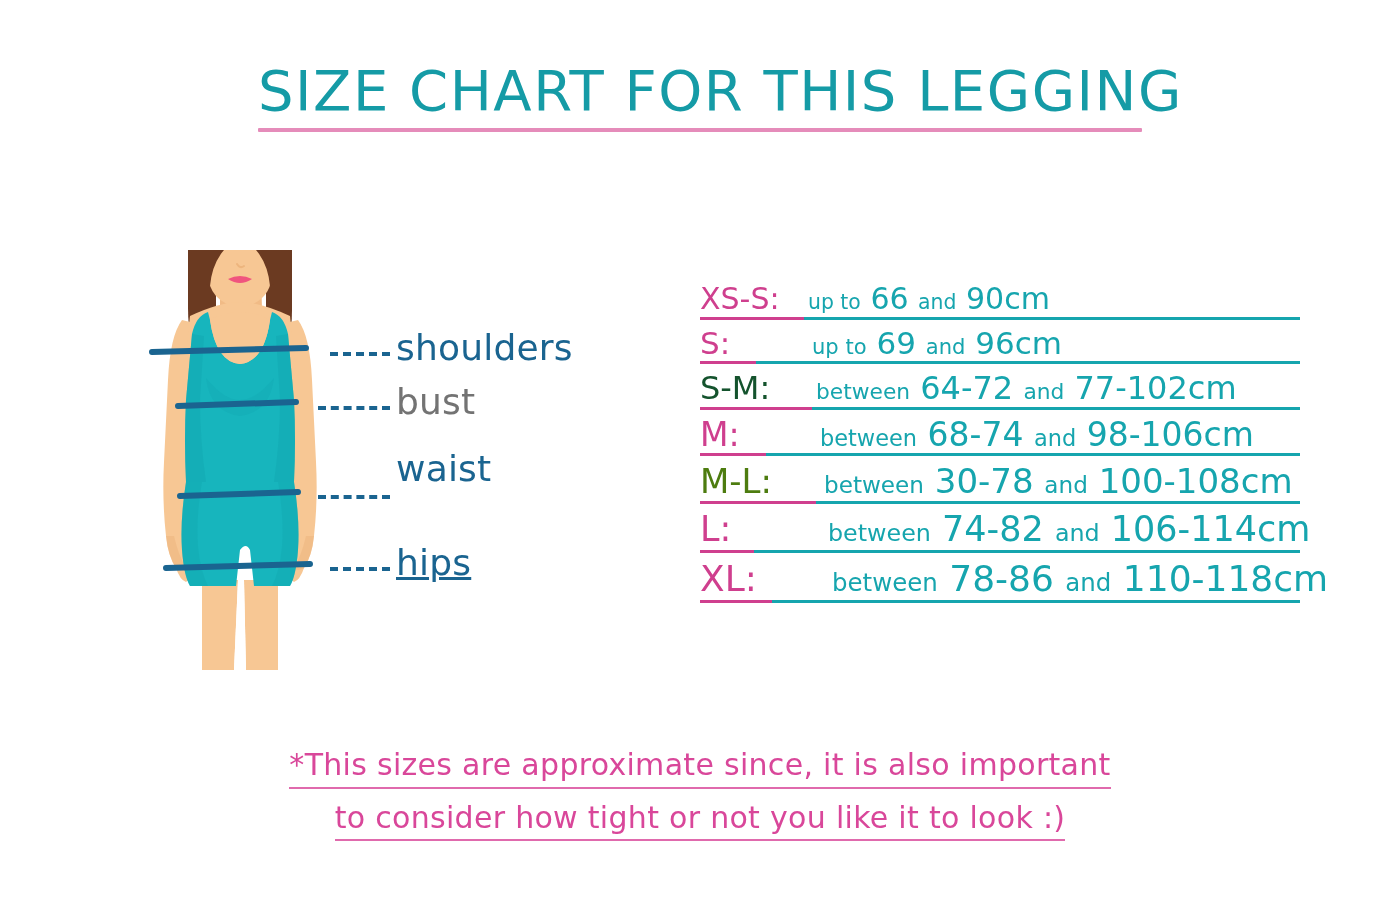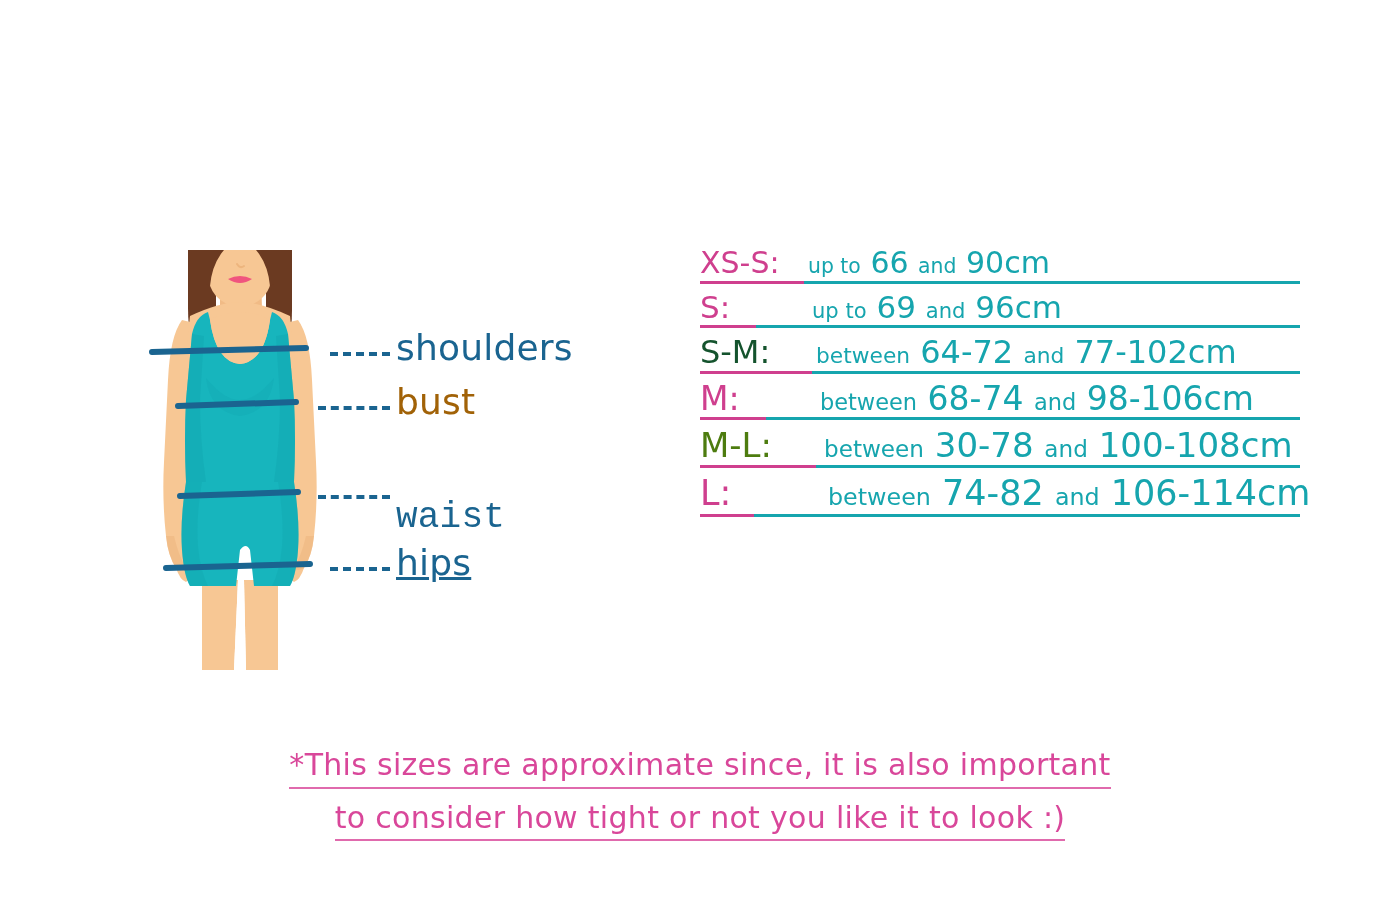--- a/index.html
+++ b/index.html
@@ -61,21 +61,21 @@
     position: absolute;
     font-size: 36px;
     color: #1a6490;
     font-weight: 400;
     line-height: 1;
     white-space: nowrap;
     letter-spacing: 0.2px;
   }
   #label-shoulders { left: 396px; top: 330px; }
   #label-bust      { left: 396px; top: 384px; }
-  #label-waist     { left: 396px; top: 500px; font-family: Liberation Mono, monospace; }
+  #label-waist     { left: 396px; top: 451px; }
   #label-hips      { left: 396px; top: 545px; }
 
   
   .leader {
     position: absolute;
     height: 0;
     border-top: 4px dashed #1a6490;
   }
   #leader-shoulders { left: 330px; top: 352px; width: 60px; }
   #leader-bust      { left: 318px; top: 406px; width: 72px; }
@@ -136,21 +136,21 @@
 
   
   .r0 { font-size: 30px; }
   .r1 { font-size: 31px; }
   .r2 { font-size: 32px; }
   .r3 { font-size: 33px; }
   .r4 { font-size: 34px; }
   .r5 { font-size: 35px; }
   .r6 { font-size: 36px; }
 
-  .r0 .size-code { width: 108px; }
+  .r0 .size-code { width: 108px; margin-top: 36px; }
   .r1 .size-code { width: 112px; }
   .r2 .size-code { width: 116px; }
   .r3 .size-code { width: 120px; }
   .r4 .size-code { width: 124px; }
   .r5 .size-code { width: 128px; }
   .r6 .size-code { width: 132px; }
 
   .r0 .rule .rule-pink { width: 104px; }
   .r1 .rule .rule-pink { width: 56px; }
   .r2 .rule .rule-pink { width: 112px; }
@@ -176,20 +176,24 @@
     padding-bottom: 4px;
     margin-bottom: 12px;
     letter-spacing: 0.3px;
   }
 </style>
 </head>
 <body>
 
 <div id="page">
 
+  <div id="title-block">
+    <div id="page-title" style="color: rgb(21, 155, 166);">SIZE CHART FOR THIS LEGGING</div>
+    <div id="title-underline" style="background: rgb(229, 140, 186);"></div>
+  </div>
 
   <div id="figure-area">
     <svg id="figure-svg" width="300" height="420" viewBox="0 0 300 420">
 
       <path d="M68 0 L68 58 Q68 96 82 112 Q96 100 96 64 L96 0 Z" fill="#6b3a21"></path>
       <path d="M172 0 L172 60 Q172 98 158 114 Q146 100 146 64 L146 0 Z" fill="#6b3a21"></path>
 
       <path d="M100 0 L140 0 L142 58 Q121 74 100 58 Z" fill="#f1bb86"></path>
 
       <path d="M88 0 L152 0 L152 22 Q152 52 120 58 Q88 52 88 22 Z" fill="#f7c794"></path>
@@ -238,21 +242,21 @@
       <line x1="46" y1="318" x2="190" y2="314" stroke="#1a6490" stroke-width="6" stroke-linecap="round"></line>
     </svg>
   </div>
 
   <div class="leader" id="leader-shoulders" style="border-top-color: rgb(26, 100, 144);"></div>
   <div class="leader" id="leader-bust" style="border-top-color: rgb(26, 100, 144);"></div>
   <div class="leader" id="leader-waist" style="border-top-color: rgb(26, 100, 144);"></div>
   <div class="leader" id="leader-hips" style="border-top-color: rgb(26, 100, 144);"></div>
 
   <div class="measure-label" id="label-shoulders" style="color: rgb(26, 100, 144);">shoulders</div>
-  <div class="measure-label" id="label-bust" style="color: #a16207;">bust</div>
+  <div class="measure-label" id="label-bust" style="color: #737373;">bust</div>
   <div class="measure-label" id="label-waist" style="color: rgb(26, 100, 144);">waist</div>
   <div class="measure-label" id="label-hips" style="color: rgb(26, 100, 144); text-decoration: underline;">hips</div>
 
   <div id="size-table">
     <div id="size-rows">
         <div class="size-row r0">
           <span class="size-code" style="color: rgb(207, 63, 142);">XS-S:</span>
           <span class="size-values" style="color: rgb(22, 165, 174);"><span class="conn">up to</span> <span>66</span> <span class="conn">and</span> <span>90cm</span></span>
           <span class="rule">
             <span class="rule-pink"></span>
@@ -292,20 +296,28 @@
           </span>
         </div>
         <div class="size-row r5">
           <span class="size-code" style="color: rgb(207, 63, 142);">L:</span>
           <span class="size-values" style="color: rgb(22, 165, 174);"><span class="conn">between</span> <span>74-82</span> <span class="conn">and</span> <span>106-114cm</span></span>
           <span class="rule">
             <span class="rule-pink"></span>
             <span class="rule-teal"></span>
           </span>
         </div>
+        <div class="size-row r6">
+          <span class="size-code" style="color: rgb(207, 63, 142);">XL:</span>
+          <span class="size-values" style="color: rgb(22, 165, 174);"><span class="conn">between</span> <span>78-86</span> <span class="conn">and</span> <span>110-118cm</span></span>
+          <span class="rule">
+            <span class="rule-pink"></span>
+            <span class="rule-teal"></span>
+          </span>
+        </div>
       </div>
   </div>
 
   <div id="disclaimer" style="color: rgb(217, 71, 154);">
     <div class="disc-line">*This sizes are approximate since, it is also important</div><br>
     <div class="disc-line">to consider how tight or not you like it to look :)</div>
   </div>
 
 </div>
 

